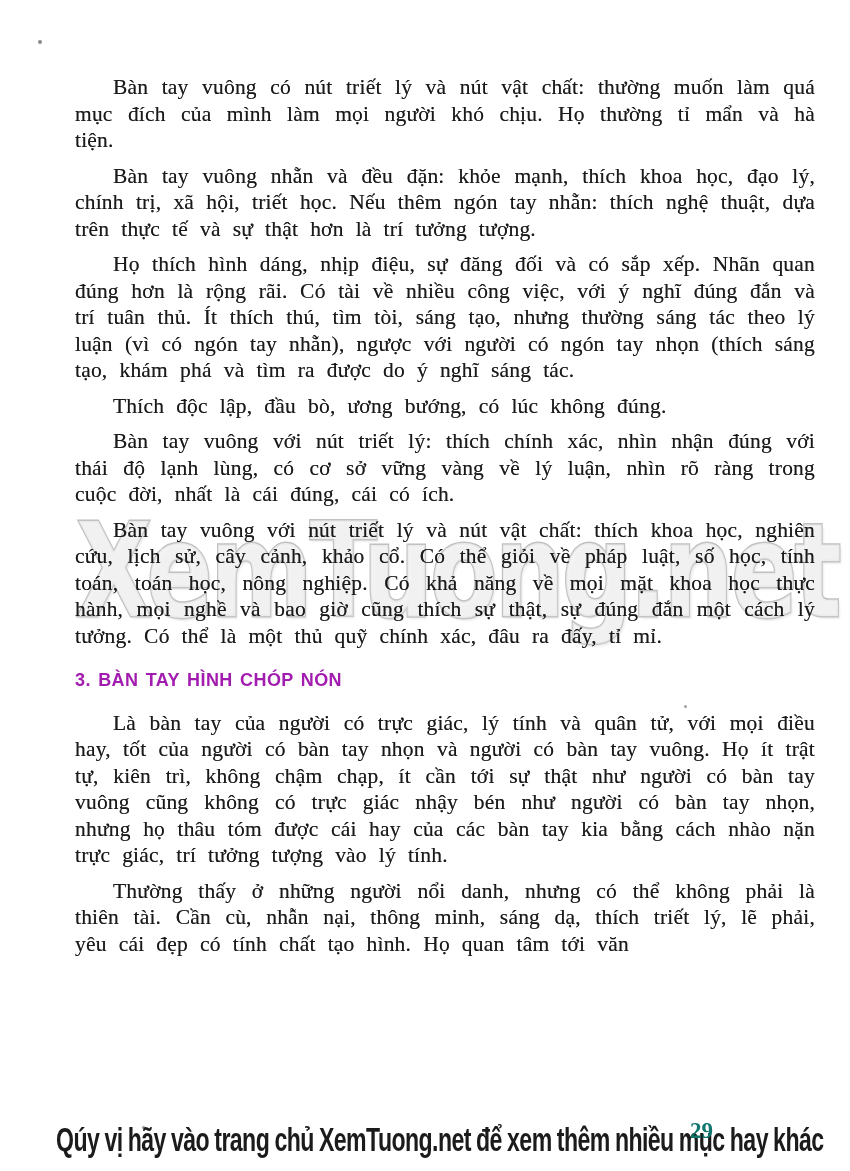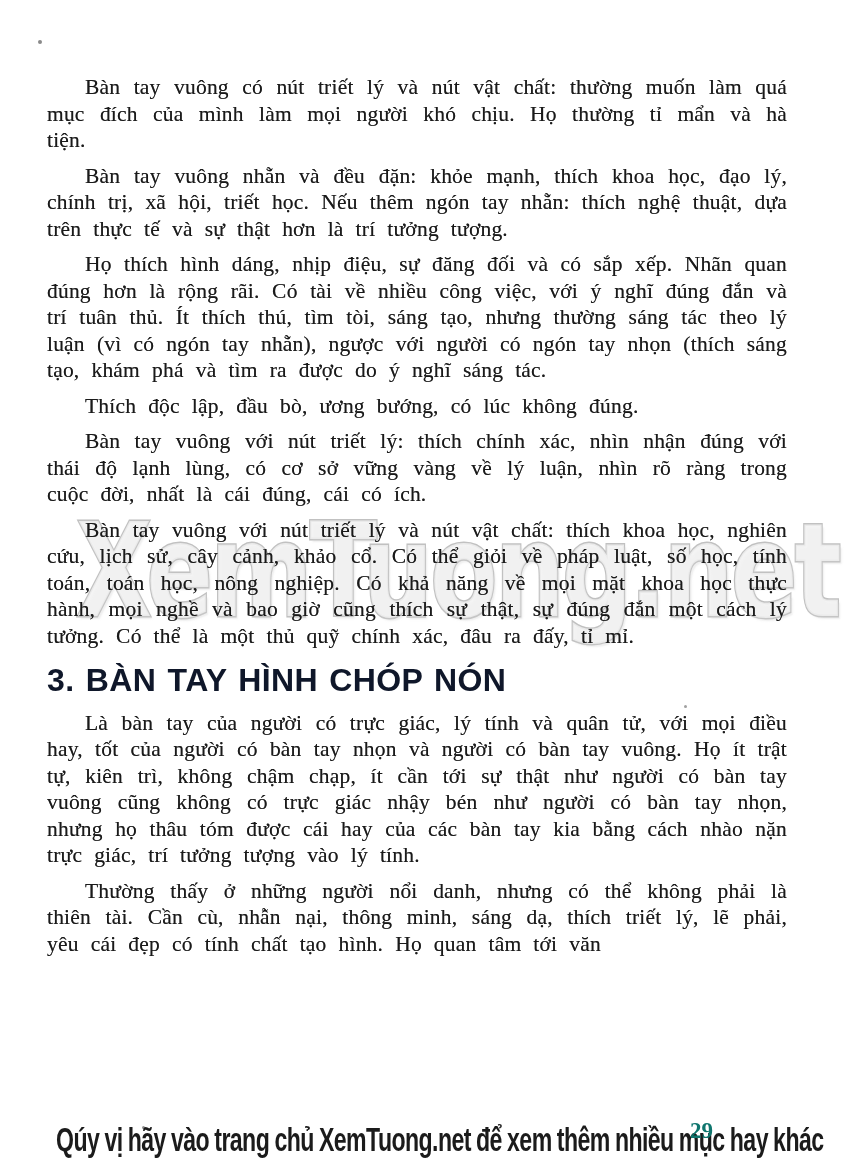--- a/index.html
+++ b/index.html
@@ -9,44 +9,44 @@
     height: 1171px;
     margin: 0 auto;
     background: #ffffff;
     overflow: hidden;
     font-family: "Liberation Serif", serif;
   }
 
   
   .text-block {
     position: absolute;
-    left: 47px;
+    left: 75px;
     top: 74px;
     width: 740px;
     color: #1a1a1a;
     font-size: 21.5px;
     line-height: 26.5px;
     text-align: justify;
     z-index: 2;
     text-shadow: 0 0 0.4px rgba(0,0,0,0.55);
   }
   .text-block p {
     margin: 0 0 9px 0;
     text-indent: 38px;
     word-spacing: 0.30em;
     letter-spacing: 0.2px;
   }
   .text-block p:last-child { margin-bottom: 0; }
 
   .heading {
     font-family: "Liberation Sans", sans-serif;
-    font-size: 32px;
+    font-size: 18px;
     font-weight: bold;
     letter-spacing: 0.4px;
-    color: #0f172a;
+    color: #a21caf;
     margin: 18px 0 16px 0;
     text-indent: 0;
     text-align: left;
     word-spacing: 2px;
     text-shadow: none;
   }
 
   
   .watermark {
     position: absolute;

